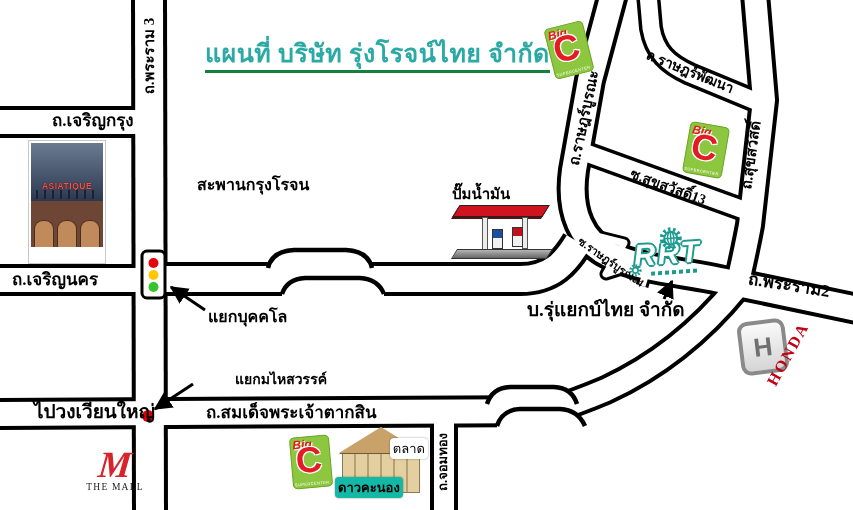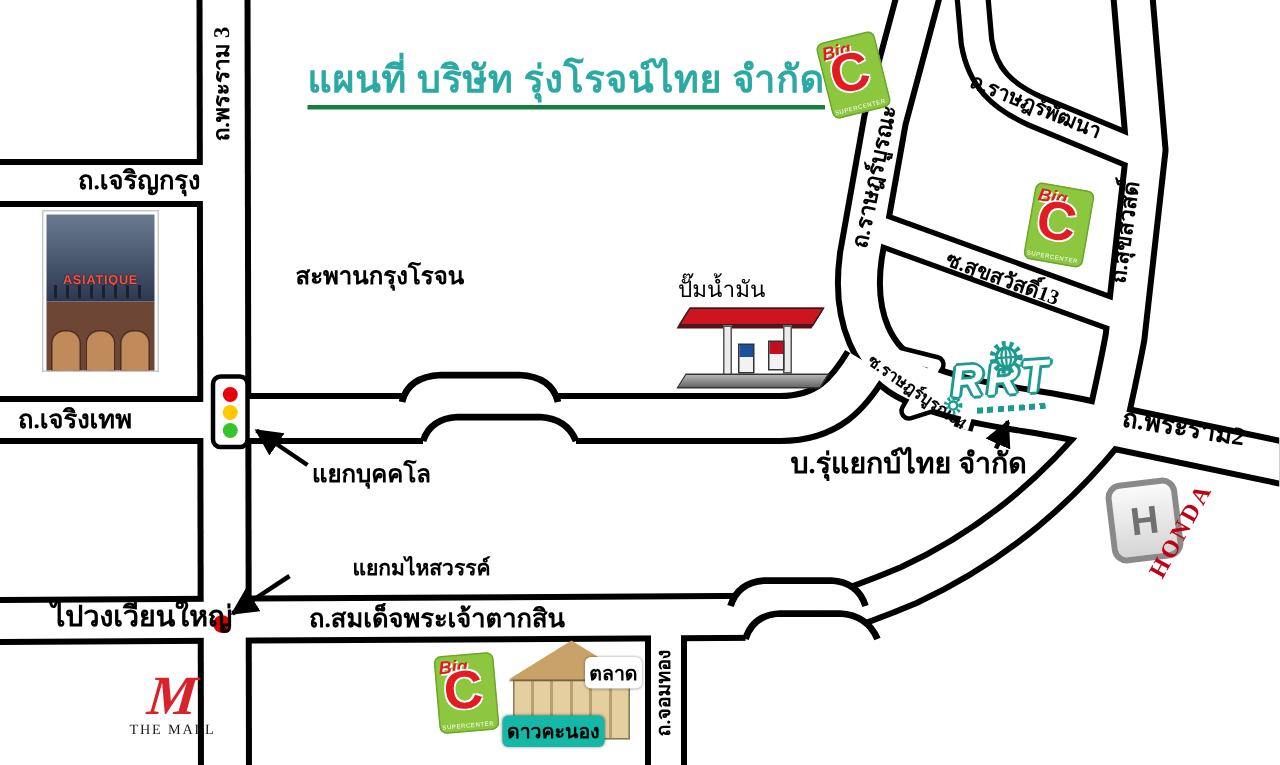--- a/index.html
+++ b/index.html
@@ -41,36 +41,36 @@
   .bigc2 { left:686px; top:124px; transform:rotate(10deg); }
   .bigc3 { left:291px; top:436px; transform:rotate(-5deg); }
   .bigc span { position:absolute; font-family:"Liberation Sans",sans-serif; }
   .bigc-big { left:3px; top:1px; color:#e31b23; font-style:italic; font-weight:bold; font-size:12px;
               text-shadow:1px 1px 0 #fff; }
   .bigc-c   { left:5px; top:6px; color:#e31b23; font-weight:bold; font-size:36px; line-height:1;
               text-shadow:-1px -1px 0 #fff,1px -1px 0 #fff,-1px 1px 0 #fff,1px 1px 0 #fff; }
   .bigc-sub { left:2px; bottom:2px; width:36px; color:#fff; font-size:4px; letter-spacing:.4px; }
 
   
-  .asiatique { left:28px; top:140px; width:78px; height:108px; background:#fff;
+  .asiatique { left:28px; top:140px; width:78px; height:124px; background:#fff;
                border:1px solid #c8c8c8; padding:2px; box-sizing:border-box; }
   .asia-sky  { height:58px; background:linear-gradient(#6a7b90,#2c3850); position:relative;
                display:flex; align-items:flex-end; justify-content:center; }
   .asia-sky:after { content:""; position:absolute; left:5px; right:5px; bottom:2px; height:9px;
                background:repeating-linear-gradient(90deg,#1a2230 0 2px,transparent 2px 8px); }
   .asia-sign { color:#ff5040; font-size:8.5px; font-weight:bold; letter-spacing:.5px;
                font-family:"Liberation Sans",sans-serif; padding-bottom:10px; text-shadow:0 0 1px #000; }
   .asia-bldg { height:46px; background:#6e4636; display:flex; align-items:flex-end;
                justify-content:space-around; padding:0 2px; }
   .arch { width:18px; height:26px; background:#c08a5a; border:1px solid #4a2e20; border-bottom:none;
           border-radius:9px 9px 0 0; }
 
   
   .gas { left:448px; top:186px; width:104px; height:74px; }
-  .gas-label  { position:absolute; left:4px; top:0; font-size:15px; font-weight:normal; }
+  .gas-label  { position:absolute; left:4px; top:0; font-size:15px; font-weight:bold; }
   .gas-canopy { position:absolute; left:8px;  top:19px; width:88px; height:10px; background:#cf1420;
                 border:1.5px solid #222; transform:skewX(-32deg); box-shadow:0 2px 0 #5a0f14; }
   .gas-pillar1{ position:absolute; left:34px; top:31px; width:4px; height:32px; background:#ececec; border:1px solid #555; }
   .gas-pillar2{ position:absolute; left:74px; top:31px; width:4px; height:30px; background:#ececec; border:1px solid #555; }
   .gas-pump1  { position:absolute; left:44px; top:43px; width:9px; height:18px; border:1.5px solid #333;
                 background:linear-gradient(#1a4fa0 45%,#f2f2f2 45%); }
   .gas-pump2  { position:absolute; left:64px; top:41px; width:9px; height:18px; border:1.5px solid #333;
                 background:linear-gradient(#c01020 45%,#f2f2f2 45%); }
   .gas-base   { position:absolute; left:6px; top:63px; width:94px; height:8px;
                 background:linear-gradient(#b5b5b5,#666); border:1px solid #333; transform:skewX(-32deg); }
@@ -99,21 +99,21 @@
   .mall-text { font-size:9.5px; letter-spacing:1.2px; color:#1a1a1a; margin-top:1px; }
 
   
   .market { left:333px; top:427px; width:95px; height:71px; }
   .market-roof { width:0; height:0; margin:0 auto; border-left:42px solid transparent;
                  border-right:42px solid transparent; border-bottom:26px solid #c9a269;
                  filter:drop-shadow(0 1px 0 #6a5a3a); }
   .market-body { width:76px; height:38px; margin:0 auto; background:#e3cf9f; border:1.5px solid #8a7a50;
                  background-image:repeating-linear-gradient(90deg,transparent 0 11px,#b8a070 11px 13px); }
   .market-b1 { position:absolute; top:11px; right:0; background:#fff; padding:0 3px; border-radius:4px;
-               font-weight:bold; font-size:13px; box-shadow:0 0 2px rgba(0,0,0,.45); }
+               font-weight:normal; font-size:13px; box-shadow:0 0 2px rgba(0,0,0,.45); }
   .market-b2 { position:absolute; bottom:0; left:2px; background:#14b8a6; padding:0 3px; border-radius:4px;
                font-weight:bold; font-size:13px; box-shadow:0 0 2px rgba(0,0,0,.45); }
 </style>
 </head>
 <body>
 
 <div class="canvas">
 
   <svg width="853" height="510" viewBox="0 0 853 510">
     <defs>
@@ -249,21 +249,21 @@
     <div class="market-roof"></div>
     <div class="market-body"></div>
     <span class="market-b1">ตลาด</span>
     <span class="market-b2">ดาวคะนอง</span>
   </div>
 
   <div class="lbl l-title">แผนที่ บริษัท รุ่งโรจน์ไทย จำกัด</div>
   <div class="lbl l-rama3">ถ.พระราม 3</div>
   <div class="lbl l-ckrung">ถ.เจริญกรุง</div>
   <div class="lbl l-bridge">สะพานกรุงโรจน</div>
-  <div class="lbl l-cnakhon">ถ.เจริงเทพ</div>
+  <div class="lbl l-cnakhon">ถ.เจริญนคร</div>
   <div class="lbl l-bukkhalo">แยกบุคคโล</div>
   <div class="lbl l-mahaisawan">แยกมไหสวรรค์</div>
   <div class="lbl l-taksin">ถ.สมเด็จพระเจ้าตากสิน</div>
   <div class="lbl l-wongwian">ไปวงเวียนใหญ่</div>
   <div class="lbl l-chomthong">ถ.จอมทอง</div>
   <div class="lbl l-ratburana">ถ.ราษฎร์บูรณะ</div>
   <div class="lbl l-ratphat">ถ.ราษฎร์พัฒนา</div>
   <div class="lbl l-suksawat">ถ.สุขสวัสดิ์</div>
   <div class="lbl l-ss13">ซ.สุขสวัสดิ์13</div>
   <div class="lbl l-soirb4">ซ.ราษฎร์บูรณะ4</div>

